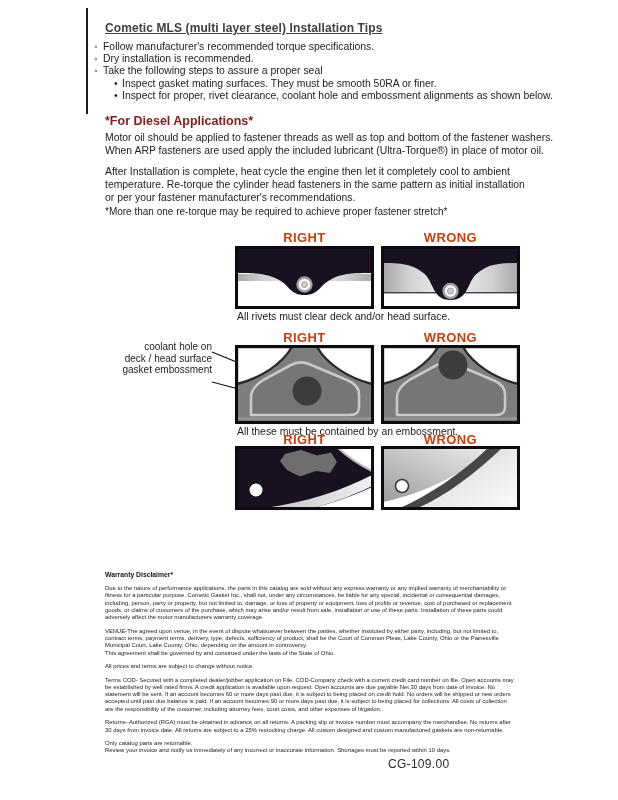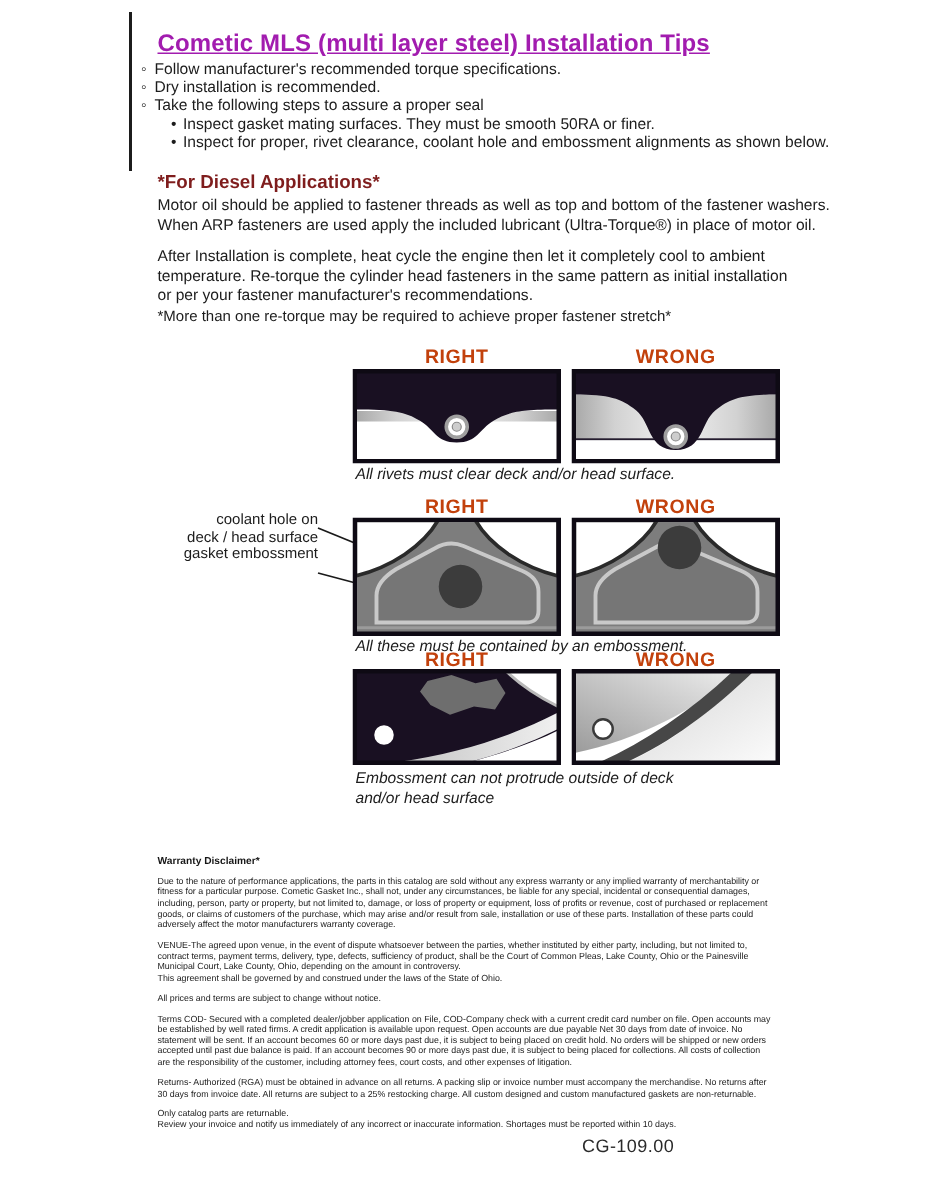--- a/index.html
+++ b/index.html
@@ -6,37 +6,37 @@
   html,body { background:#ffffff; }
   .page {
     position:relative; width:618px; height:800px; margin:0 auto;
     background:#ffffff; overflow:hidden;
     font-family:"Liberation Sans", sans-serif; color:#1c1c1c;
   }
   .abs { position:absolute; }
   .spine-mark { left:86px; top:8px; width:2px; height:106px; background:#1c1c1c; }
 
   .title {
-    left:105px; top:21px; font-size:16px; font-weight:bold;
-    text-decoration:underline; letter-spacing:0.1px; color:#a21caf;
+    left:105px; top:21px; font-size:12px; font-weight:bold;
+    text-decoration:underline; letter-spacing:0.1px; color:#404040;
   }
 
   .bullet { left:94px; width:470px; font-size:10.4px; line-height:12px; }
   .bullet .marker { display:inline-block; width:9px; color:#222; }
   .sub-bullet { left:114px; width:450px; font-size:10.4px; line-height:12px; }
   .sub-bullet .marker { display:inline-block; width:8px; }
 
   .diesel-heading { left:105px; top:114px; font-size:12.5px; font-weight:bold; color:#7f1d1d; }
   .para { left:105px; width:470px; font-size:10.4px; line-height:13.2px; white-space:pre-line; }
   .note { left:105px; top:206px; width:470px; font-size:10px; }
 
   .col-label { width:139px; text-align:center; font-size:13px; font-weight:bold; letter-spacing:0.4px; color:#c2410c; }
   .panel { width:139px; }
   .panel svg { display:block; width:139px; }
-  .caption { left:237px; width:300px; font-size:10.4px; line-height:12.6px; white-space:pre-line;font-style:italic; }
+  .caption { left:237px; width:300px; font-size:10.4px; line-height:12.6px; white-space:pre-line; }
 
   .side-label { left:100px; width:112px; text-align:right; font-size:10px; line-height:11.5px; white-space:pre-line; }
 
   .disclaimer { left:105px; top:571px; width:460px; }
   .disclaimer h3 { font-size:6.8px; font-weight:bold; margin-bottom:7px; color:#161616; }
   .disclaimer p { font-size:5.9px; line-height:7.3px; margin-bottom:6.2px; white-space:pre-line; color:#222; }
 
   .page-code { left:388px; top:757px; font-size:12px; color:#2a2a2a; letter-spacing:0.3px; }
 </style>
 </head>
@@ -177,22 +177,20 @@
         </linearGradient>
       </defs>
       <rect x="1" y="1" width="137" height="62" fill="#ffffff"></rect>
       <path d="M2,2 H112 C83,27 45,47 2,56 Z" fill="url(#r3wa)"></path>
       <path d="M121,2 H137 V62 H37 C66,50 94,27 121,2 Z" fill="url(#r3wb)"></path>
       <path d="M107,2 C79,28.5 49,48.5 19,62 L37,62 C65,49.5 94,28 121,2 Z" fill="#474747"></path>
       <circle cx="21" cy="40" r="6.5" fill="#ffffff" stroke="#3a3a3a" stroke-width="1.6"></circle>
       <rect x="1.5" y="1.5" width="136" height="61" fill="none" stroke="#0e0a14" stroke-width="3"></rect>
     </svg>
   </div>
-  <div class="abs caption" style="top:514px">Embossment can not protrude outside of deck
-and/or head surface</div>
 
   <div class="abs disclaimer">
     <h3>Warranty Disclaimer*</h3>
     <p>Due to the nature of performance applications, the parts in this catalog are sold without any express warranty or any implied warranty of merchantability or
 fitness for a particular purpose.  Cometic Gasket Inc., shall not, under any circumstances, be liable for any special, incidental or consequential damages,
 including, person, party or property, but not limited to, damage, or loss of property or equipment, loss of profits or revenue, cost of purchased or replacement
 goods, or claims of customers of the purchase, which may arise and/or result from sale, installation or use of these parts.  Installation of these parts could
 adversely affect the motor manufacturers warranty coverage.</p>
     <p>VENUE-The agreed upon venue, in the event of dispute whatsoever between the parties, whether instituted by either party, including, but not limited to,
 contract terms, payment terms, delivery, type, defects, sufficiency of product, shall be the Court of Common Pleas, Lake County, Ohio or the Painesville

